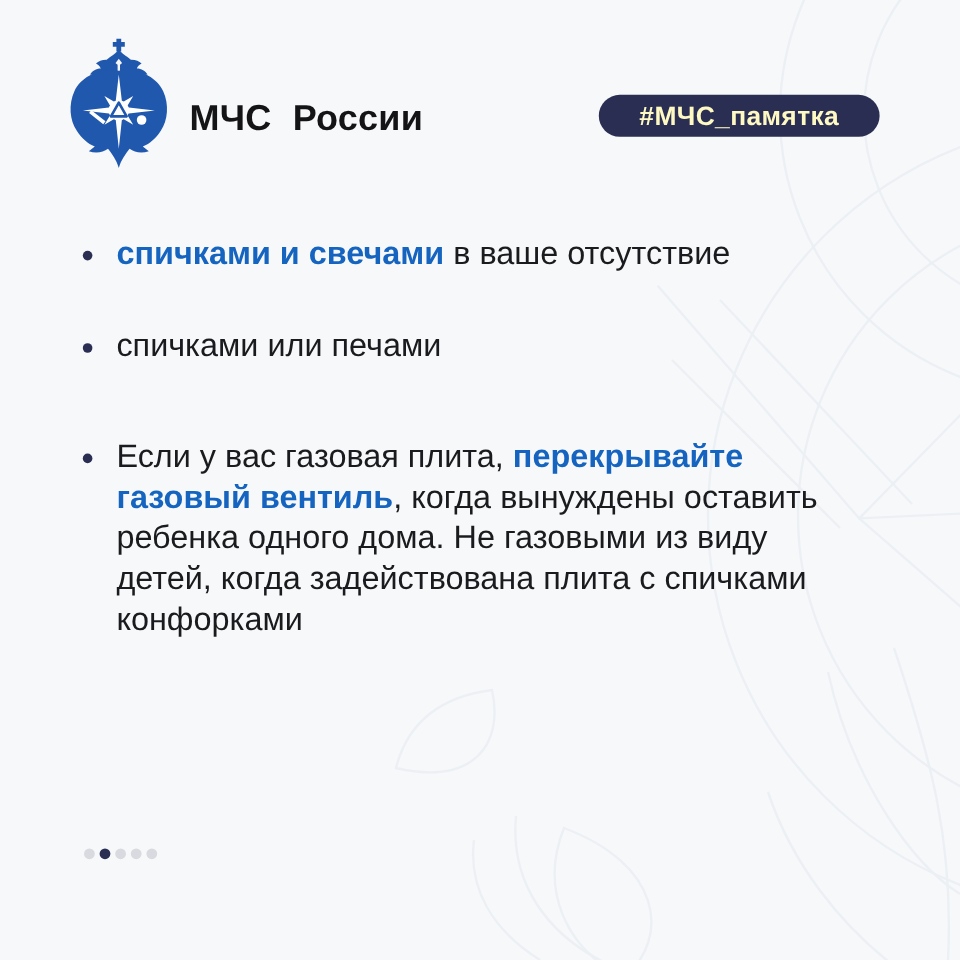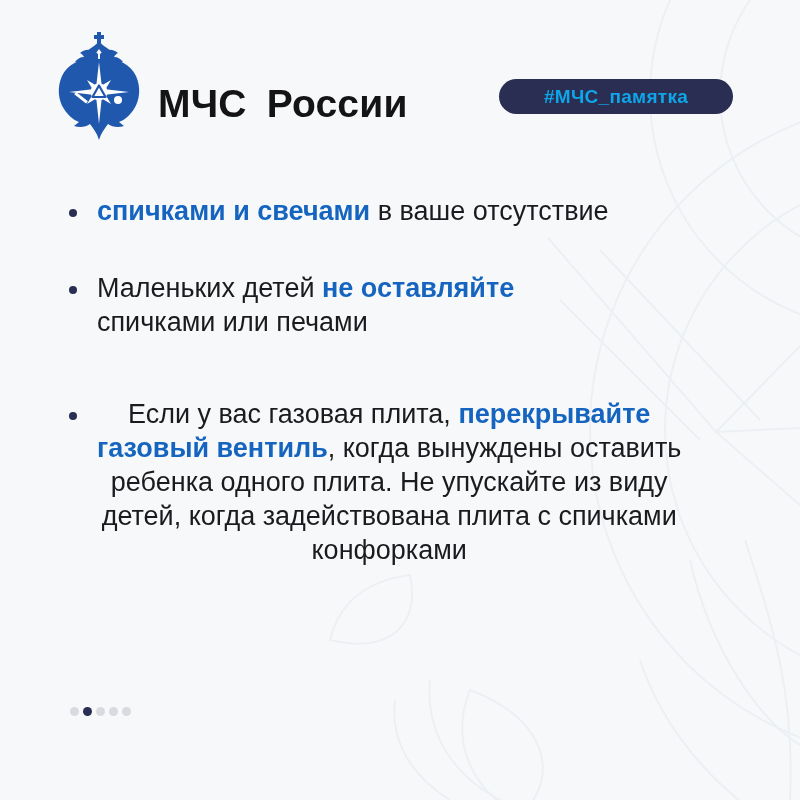--- a/index.html
+++ b/index.html
@@ -18,37 +18,37 @@
   .watermark{position:absolute; inset:0; pointer-events:none;}
   .wm-line{fill:none; stroke:var(--wm); stroke-width:2;}
 
   .logo{position:absolute; left:54px; top:32px; width:90px; height:110px;}
   .eagle{fill:var(--logo-blue);}
   .star{fill:#ffffff;}
   .tri{fill:none; stroke:var(--logo-blue); stroke-width:2.2; stroke-linejoin:round;}
 
   .brand{
     position:absolute; left:158px; top:82px;
-    font-size:39px; font-weight:800; letter-spacing:.2px; word-spacing:9px;
+    font-size:30px; font-weight:800; letter-spacing:.2px; word-spacing:9px;
     color:#141417;
   }
   .badge{
     position:absolute; left:499px; top:79px; width:234px; height:35px;
     background:var(--navy); border-radius:18px;
     display:flex; align-items:center; justify-content:center;
-    color:#0ea5e9; font-size:19px; font-weight:700; letter-spacing:.3px;
+    color:#fef9c3; font-size:22px; font-weight:700; letter-spacing:.3px;
   }
 
   .bullet-list{
     position:absolute; left:68px; top:194px; width:670px;
     list-style:none;
   }
   .bullet-item{display:flex;}
   .bullet-item + .bullet-item{margin-top:43px;}
-  .bullet-item:nth-child(3){margin-top:58px;text-align:center;}
+  .bullet-item:nth-child(3){margin-top:58px;}
   .marker{
     flex:0 0 auto; width:8px; height:8px; border-radius:50%;
     background:var(--navy); margin:15px 0 0 1px;
   }
   .bullet-text{
     margin-left:20px; font-size:27px; line-height:34px; color:var(--text);
   }
   .hl{color:var(--accent); font-weight:700;}
 
   .dots{position:absolute; left:70px; top:707px; display:flex; gap:4px;}
@@ -106,30 +106,29 @@
   <ul class="bullet-list">
       <li class="bullet-item">
         <span class="marker"></span>
         <div class="bullet-text">
           <div class="line"><span class="hl">спичками и свечами</span><span> в ваше отсутствие</span></div>
         </div>
       </li>
       <li class="bullet-item">
         <span class="marker"></span>
         <div class="bullet-text">
-          <div class="line"><span>Маленьких детей </span><span class="hl">не оставляйте</span></div>
           <div class="line"><span>спичками или печами</span></div>
         </div>
       </li>
       <li class="bullet-item">
         <span class="marker"></span>
         <div class="bullet-text">
           <div class="line"><span>Если у вас газовая плита, </span><span class="hl">перекрывайте</span></div>
           <div class="line"><span class="hl">газовый вентиль</span><span>, когда вынуждены оставить</span></div>
-          <div class="line"><span>ребенка одного плита. Не упускайте из виду</span></div>
+          <div class="line"><span>ребенка одного дома. Не газовыми из виду</span></div>
           <div class="line"><span>детей, когда задействована плита с спичками</span></div>
           <div class="line"><span>конфорками</span></div>
         </div>
       </li>
     </ul>
 
   <div class="dots">
       <span class="dot"></span>
       <span class="dot active"></span>
       <span class="dot"></span>

